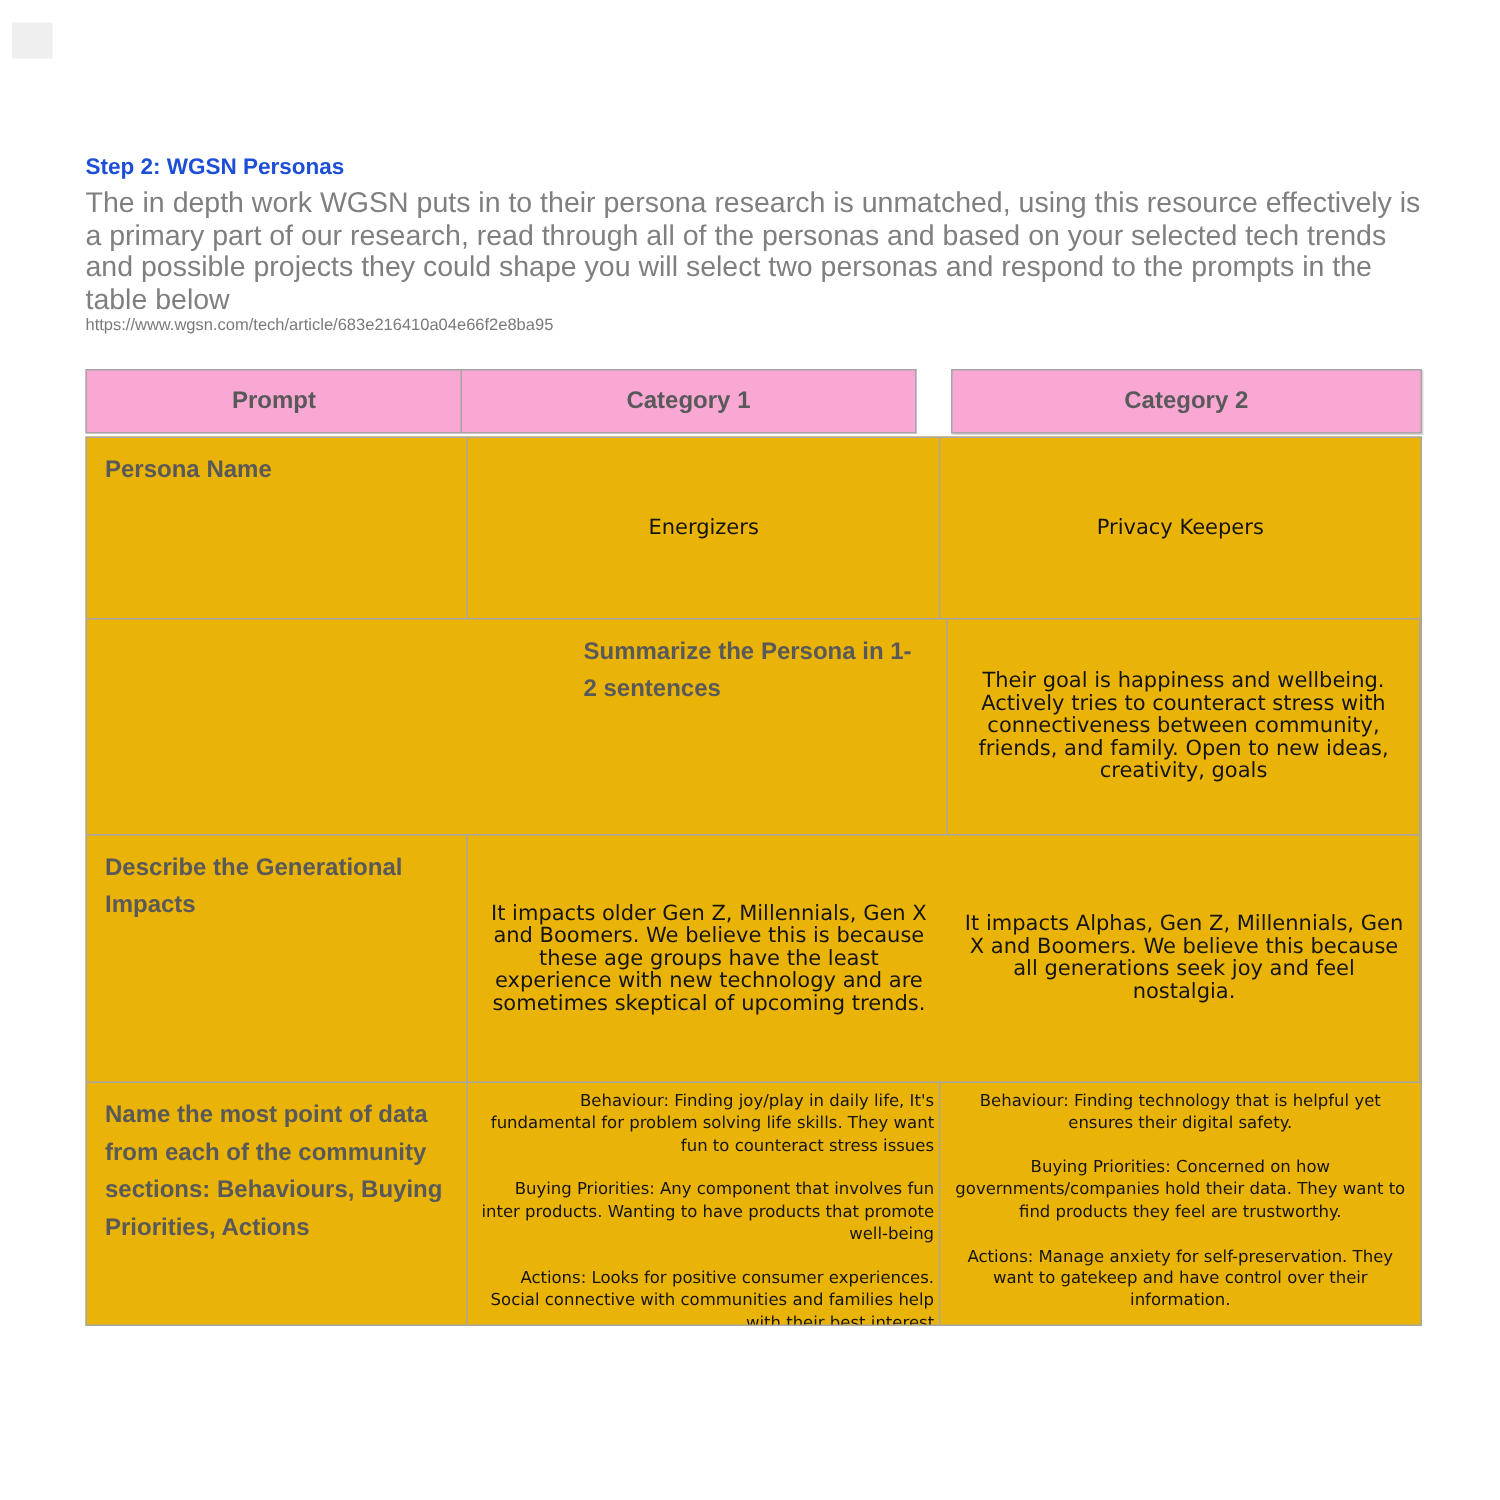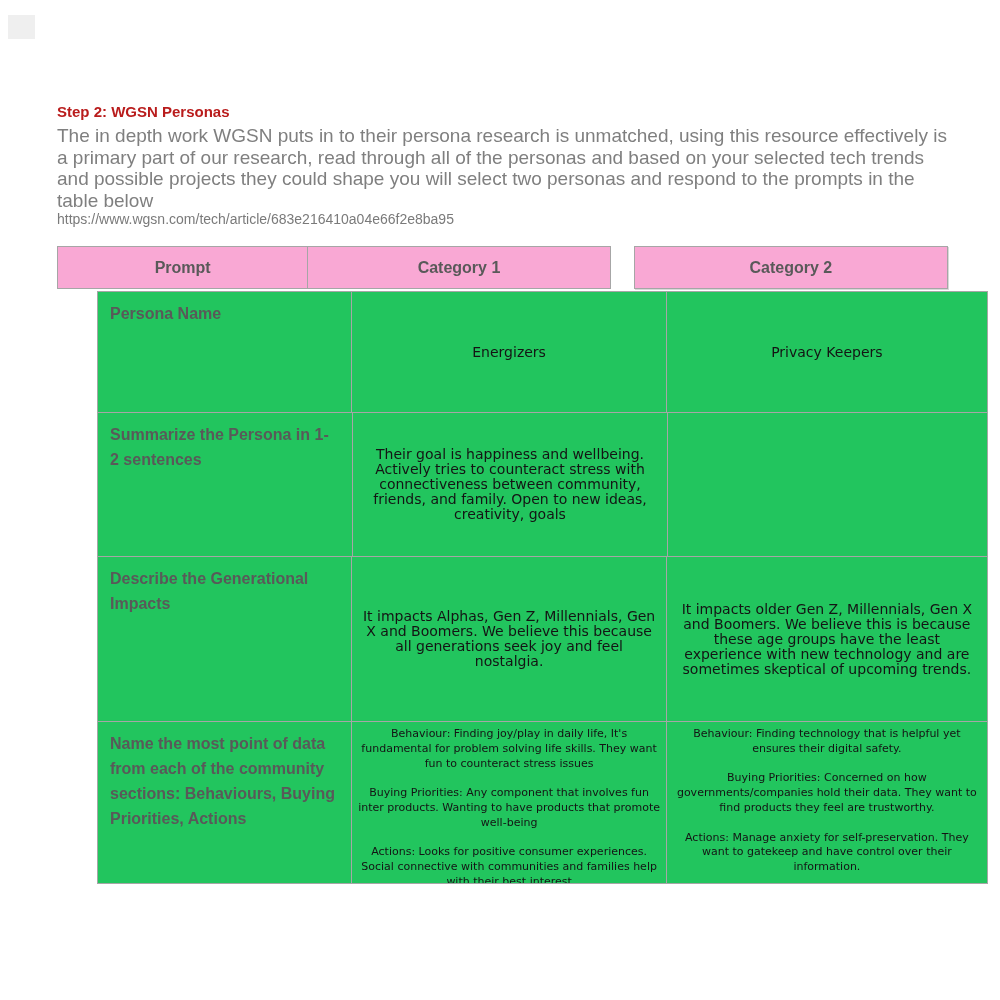--- a/index.html
+++ b/index.html
@@ -1,62 +1,62 @@
 <!DOCTYPE html>
 <html><head>
 <meta charset="utf-8">
 <style>
   html,body{margin:0;padding:0;background:#ffffff;}
   .page{
     position:relative;width:1000px;height:1000px;background:#ffffff;
     font-family:"Liberation Sans",sans-serif;overflow:hidden;
   }
   .corner-mark{position:absolute;left:8px;top:15px;width:27px;height:24px;background:#efefef;}
-  .heading{position:absolute;left:57px;top:103px;font-size:15px;font-weight:700;color:#b91c1c;}
+  .heading{position:absolute;left:57px;top:103px;font-size:15px;font-weight:700;color:#1d4ed8;}
   .intro{position:absolute;left:57px;top:125px;width:895px;font-size:19px;color:#7f7f7f;line-height:21.5px;}
-  .url{position:absolute;left:57px;top:211px;font-size:14px;color:#7a7a7a;text-decoration:none;}
+  .url{position:absolute;left:57px;top:211px;font-size:11px;color:#7a7a7a;text-decoration:none;}
 
   
   .thead{position:absolute;left:57px;top:246px;width:891px;height:43px;display:flex;}
   .th{
     box-sizing:border-box;border:1px solid #a6a6a6;height:43px;
     display:flex;align-items:center;justify-content:center;
     font-weight:700;font-size:16px;color:#595959;background:#f9a8d4;
   }
   .th-prompt{width:255px;}
   .th-cat1{width:307px;border-left:none;text-align:right;}
   .th-cat2{width:319px;margin-left:23px;box-shadow:1px 1px 0 #d9d9d9;}
 
   
   .tbody{
     position:absolute;left:57px;top:291px;width:891px;
-    border:1px solid #a6a6a6;box-sizing:border-box;background:#22c55e;margin-left:40px;
+    border:1px solid #a6a6a6;box-sizing:border-box;background:#eab308;
   }
   .trow{display:flex;border-bottom:1px solid #a6a6a6;box-sizing:border-box;}
   .trow:last-child{border-bottom:none;}
   .tc{box-sizing:border-box;overflow:hidden;}
   .prompt{
     width:255px;border-right:1px solid #a6a6a6;
     padding:9px 16px 10px 12px;
     font-size:16px;font-weight:700;color:#595959;line-height:25px;
   }
   .cat{
     font-size:14px;color:#141414;line-height:15px;text-align:center;
     display:flex;align-items:center;justify-content:center;
     padding:4px 10px;white-space:pre-line;
     font-family:"DejaVu Sans","Liberation Sans",sans-serif;
   }
   .c1{width:315px;border-right:1px solid #a6a6a6;}
   .c2{width:321px;}
   .r1{height:121px;}
-  .r2{height:144px;}
+  .r2{height:144px;justify-content:flex-end;}
   .r3{height:165px;}
   .r4{height:161px;}
   .r4 .cat{align-items:flex-start;padding-top:5px;font-size:11px;line-height:14.8px;}
-  .r4 .c1{padding-left:3px;padding-right:3px;}
+  .r4 .c1{padding-left:3px;padding-right:3px;text-align:right;}
   .r4 .c2{padding-left:6px;padding-right:6px;}
 </style>
 </head>
 <body>
 
 <div class="page">
 
   <div class="corner-mark"></div>
 
   <div class="heading">Step 2: WGSN Personas</div>
@@ -79,22 +79,22 @@
       <div class="tc cat c2">Privacy Keepers</div>
     </div>
 
     <div class="trow r2">
       <div class="tc prompt">Summarize the Persona in 1-2 sentences</div>
       <div class="tc cat c1">Their goal is happiness and wellbeing. Actively tries to counteract stress with connectiveness between community, friends, and family. Open to new ideas, creativity, goals</div>
     </div>
 
     <div class="trow r3">
       <div class="tc prompt">Describe the Generational Impacts</div>
+      <div class="tc cat c2">It impacts older Gen Z, Millennials, Gen X and Boomers. We believe this is because these age groups have the least experience with new technology and are sometimes skeptical of upcoming trends.</div>
       <div class="tc cat c1">It impacts Alphas, Gen Z, Millennials, Gen X and Boomers. We believe this because all generations seek joy and feel nostalgia.</div>
-      <div class="tc cat c2">It impacts older Gen Z, Millennials, Gen X and Boomers. We believe this is because these age groups have the least experience with new technology and are sometimes skeptical of upcoming trends.</div>
     </div>
 
     <div class="trow r4">
       <div class="tc prompt">Name the most point of data from each of the community sections: Behaviours, Buying Priorities, Actions</div>
       <div class="tc cat c1">Behaviour: Finding joy/play in daily life,  It's fundamental for problem solving life skills. They want fun to counteract stress issues
 
 Buying Priorities: Any component that involves fun inter products. Wanting to have products that promote well-being
 
 Actions: Looks for positive consumer experiences. Social connective with communities and families help with their best interest</div>
       <div class="tc cat c2">Behaviour: Finding technology that is helpful yet ensures their digital safety.

